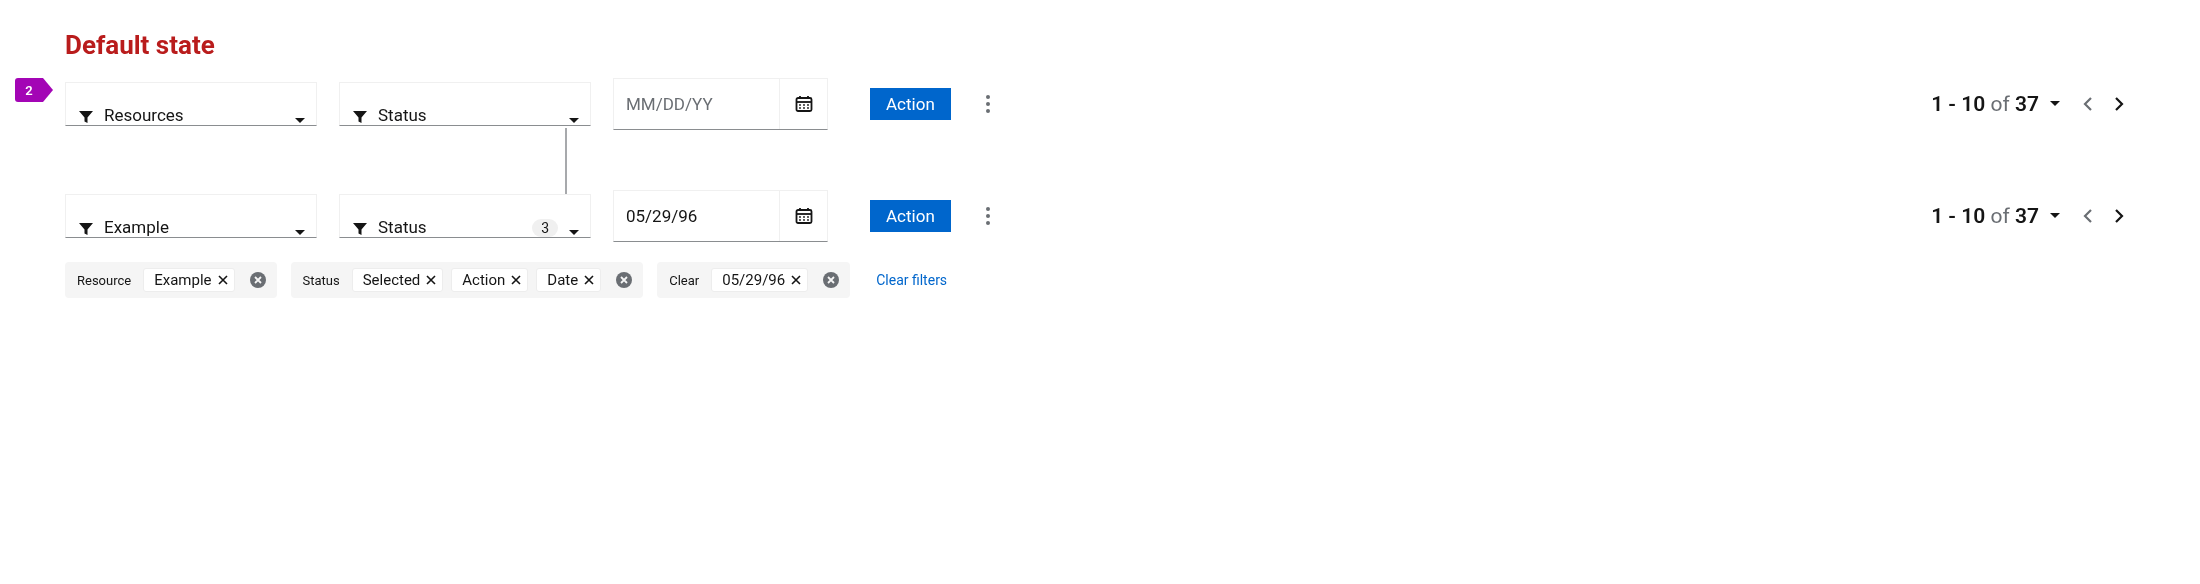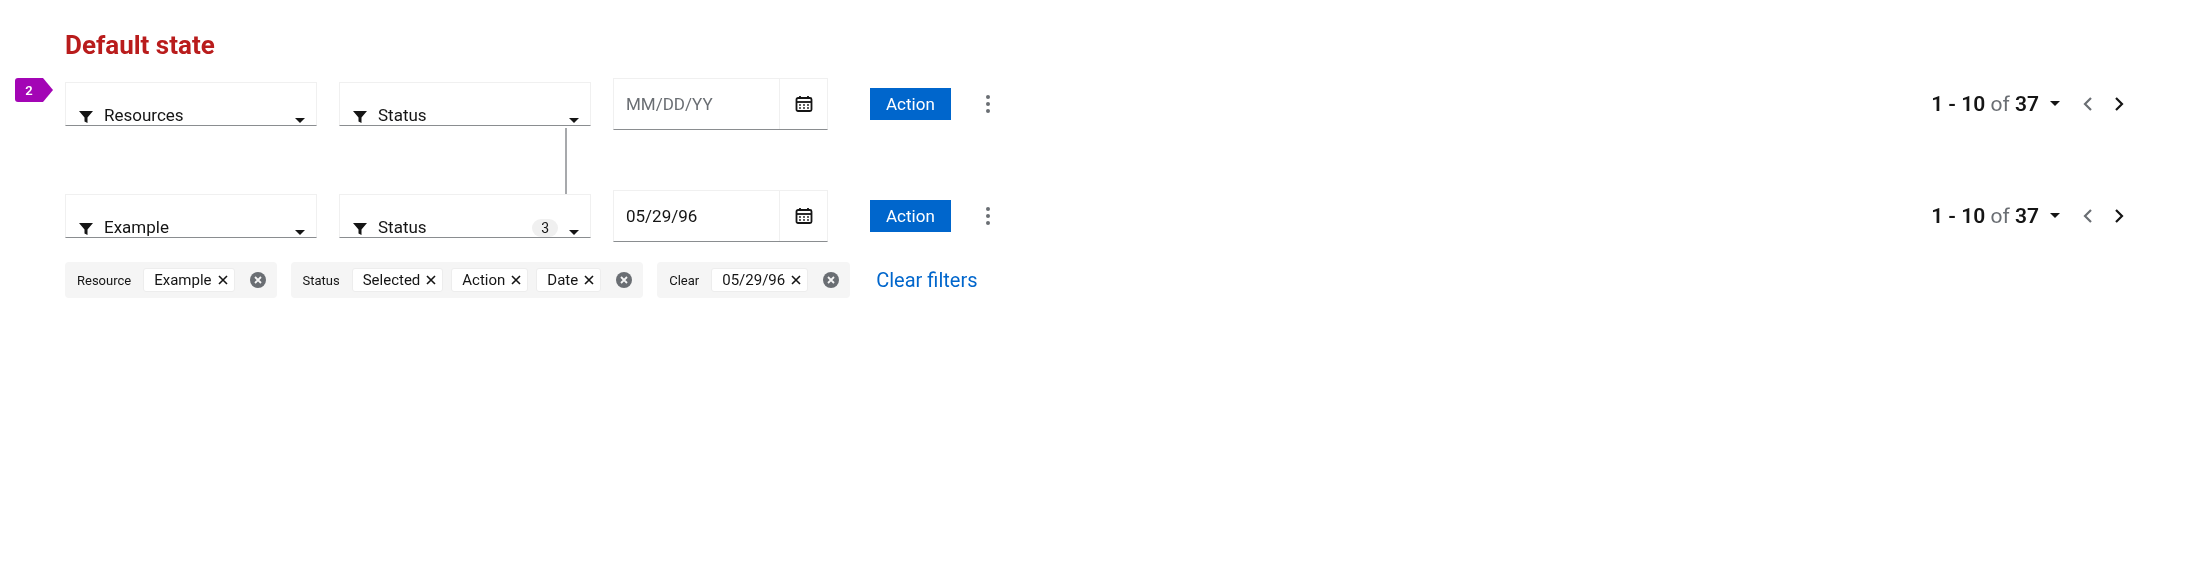--- a/index.html
+++ b/index.html
@@ -167,21 +167,21 @@
     width: 22px;
     height: 22px;
     display: flex;
     align-items: center;
     justify-content: center;
     cursor: pointer;
     margin-left: 4px;
   }
   .clear-link {
     color: #0066cc;
-    font-size: 20px;
+    font-size: 14px;
     cursor: pointer;
     margin-left: 12px;
   }
   svg { display: block; }
 </style>
 </head>
 <body>
 
 <div class="state-block">
   <div class="annotation-badge">2</div>

